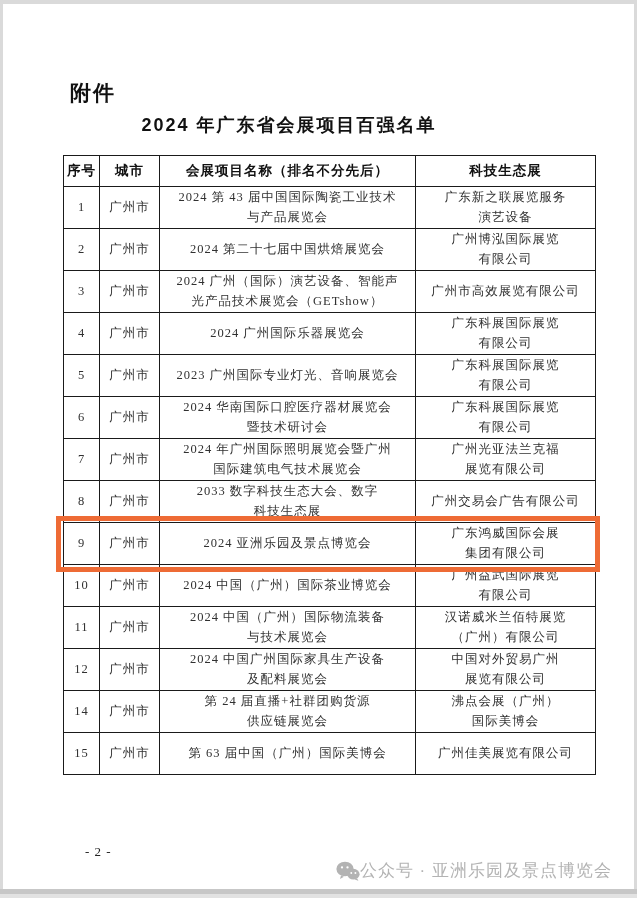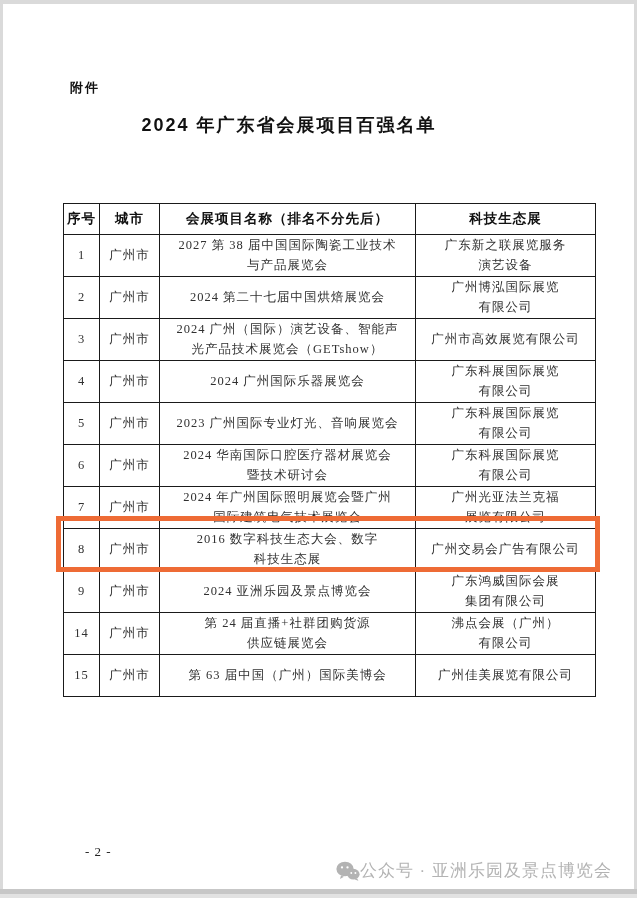--- a/index.html
+++ b/index.html
@@ -26,42 +26,41 @@
     position: absolute;
     left: 0; top: 894px;
     width: 637px; height: 4px;
     background: #e2e2e2;
   }
   .attachment {
     position: absolute;
     left: 67px; top: 75px;
     font-family: "Liberation Sans", "DejaVu Sans", sans-serif;
     font-weight: bold;
-    font-size: 13px;
+    font-size: 21px;
     color: #111;
     letter-spacing: 2px;
   }
   .doc-title {
     position: absolute;
     left: 0; top: 109px;
     width: 572px;
     text-align: center;
     font-family: "Liberation Sans", "DejaVu Sans", sans-serif;
     font-weight: bold;
     font-size: 18px;
     color: #111;
     letter-spacing: 2px;
   }
   table.list {
     position: absolute;
     left: 60px; top: 151px;
     width: 532px;
     border-collapse: collapse;
     table-layout: fixed;
-    margin-top: 48px;
   }
   table.list th, table.list td {
     border: 1px solid #1a1a1a;
     text-align: center;
     vertical-align: middle;
     color: #303030;
     font-size: 12.5px;
     line-height: 1.55;
     letter-spacing: 1px;
     white-space: pre-line;
@@ -123,21 +122,21 @@
           <th>序号</th>
           <th>城市</th>
           <th>会展项目名称（排名不分先后）</th>
           <th>科技生态展</th>
         </tr>
       </thead>
     <tbody>
         <tr>
           <td>1</td>
           <td>广州市</td>
-          <td>2027 第 38 届中国国际陶瓷工业技术
+          <td>2024 第 43 届中国国际陶瓷工业技术
 与产品展览会</td>
           <td>广东新之联展览服务
 演艺设备</td>
         </tr>
         <tr>
           <td>2</td>
           <td>广州市</td>
           <td>2024 第二十七届中国烘焙展览会</td>
           <td>广州博泓国际展览
 有限公司</td>
@@ -175,38 +174,61 @@
           <td>7</td>
           <td>广州市</td>
           <td>2024 年广州国际照明展览会暨广州
 国际建筑电气技术展览会</td>
           <td>广州光亚法兰克福
 展览有限公司</td>
         </tr>
         <tr>
           <td>8</td>
           <td>广州市</td>
-          <td>2016 数字科技生态大会、数字
+          <td>2033 数字科技生态大会、数字
 科技生态展</td>
           <td>广州交易会广告有限公司</td>
         </tr>
         <tr>
           <td>9</td>
           <td>广州市</td>
           <td>2024 亚洲乐园及景点博览会</td>
           <td>广东鸿威国际会展
 集团有限公司</td>
         </tr>
         <tr>
+          <td>10</td>
+          <td>广州市</td>
+          <td>2024 中国（广州）国际茶业博览会</td>
+          <td>广州益武国际展览
+有限公司</td>
+        </tr>
+        <tr>
+          <td>11</td>
+          <td>广州市</td>
+          <td>2024 中国（广州）国际物流装备
+与技术展览会</td>
+          <td>汉诺威米兰佰特展览
+（广州）有限公司</td>
+        </tr>
+        <tr>
+          <td>12</td>
+          <td>广州市</td>
+          <td>2024 中国广州国际家具生产设备
+及配料展览会</td>
+          <td>中国对外贸易广州
+展览有限公司</td>
+        </tr>
+        <tr>
           <td>14</td>
           <td>广州市</td>
           <td>第 24 届直播+社群团购货源
 供应链展览会</td>
           <td>沸点会展（广州）
-有限公司</td>
+国际美博会</td>
         </tr>
         <tr>
           <td>15</td>
           <td>广州市</td>
           <td>第 63 届中国（广州）国际美博会</td>
           <td>广州佳美展览有限公司</td>
         </tr>
       </tbody>
   </table>
 

